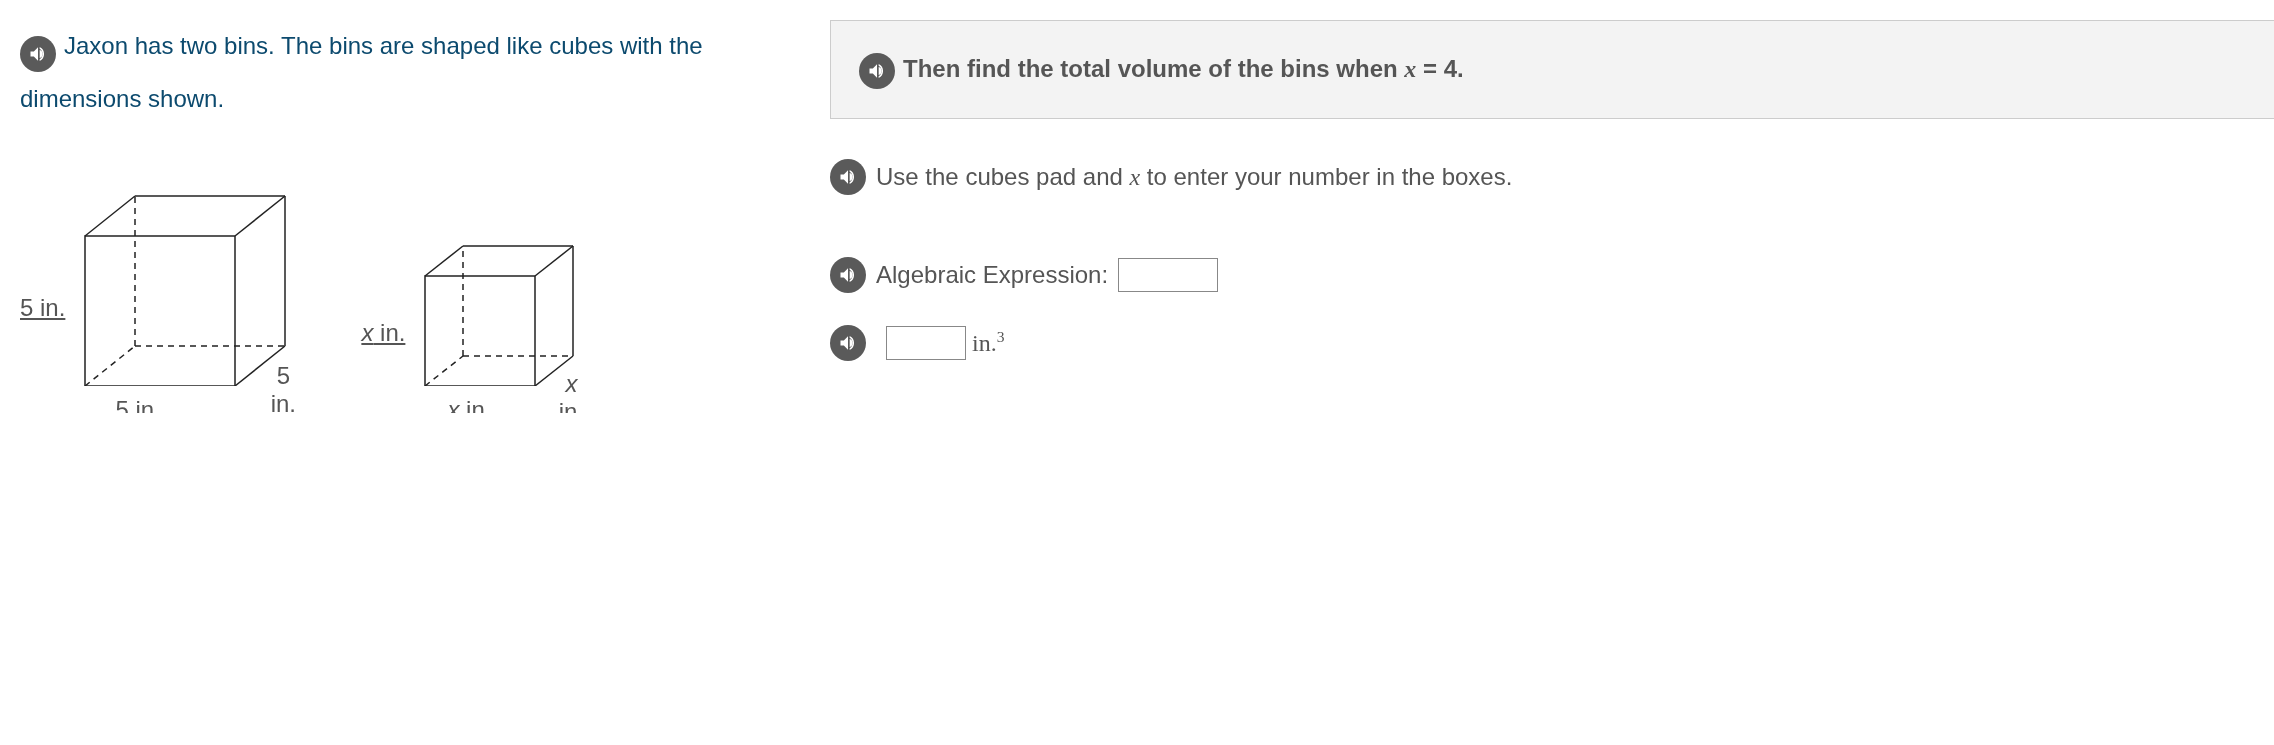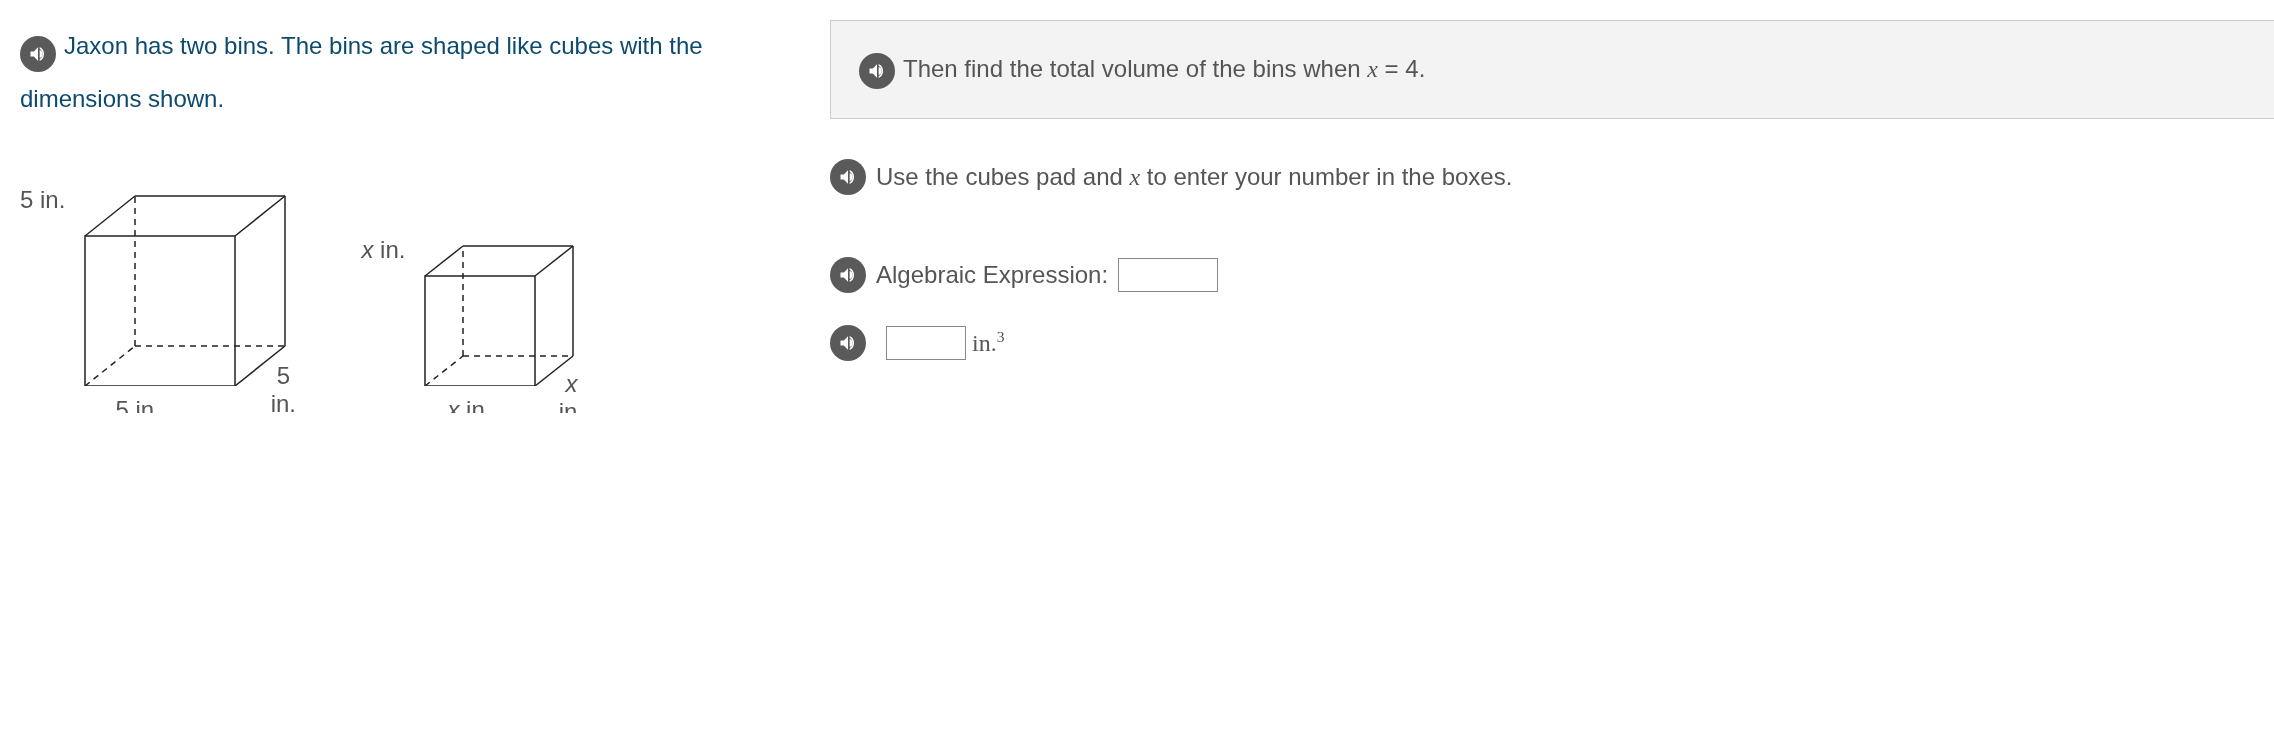--- a/index.html
+++ b/index.html
@@ -46,21 +46,22 @@
   }
   .line .audio-icon { vertical-align: -10px; }
   .cubes-wrap {
     margin-top: 60px;
     display: flex;
     align-items: flex-end;
     gap: 60px;
   }
   .cube-group {
     display: flex;
-    align-items: flex-start;
+    align-items: flex-end;
+    text-decoration: underline;
   }
   .cube-label-left {
     font-family: Arial, sans-serif;
     margin-right: 10px;
     padding-bottom: 70px;
   }
   .cube-svg-wrap { position: relative; }
   .cube-label-bottom {
     text-align: center;
     margin-top: 6px;
@@ -71,21 +72,21 @@
   .prompt-box {
     border: 1px solid #ccc;
     background: #f3f3f3;
     padding: 22px 28px;
     margin-bottom: 40px;
   }
   .prompt-box .row {
     line-height: 2.2;
     margin-bottom: 14px;
   }
-  .prompt-box .row:last-child { margin-bottom: 0; }
+  .prompt-box .row:last-child { margin-bottom: 0; font-weight: bold; }
   .math-it { font-family: 'Times New Roman', serif; font-style: italic; }
   
   .answer-row {
     display: flex;
     align-items: center;
     margin-bottom: 32px;
   }
   .answer-row .audio-icon { margin-right: 10px; }
   
   input.ans {

